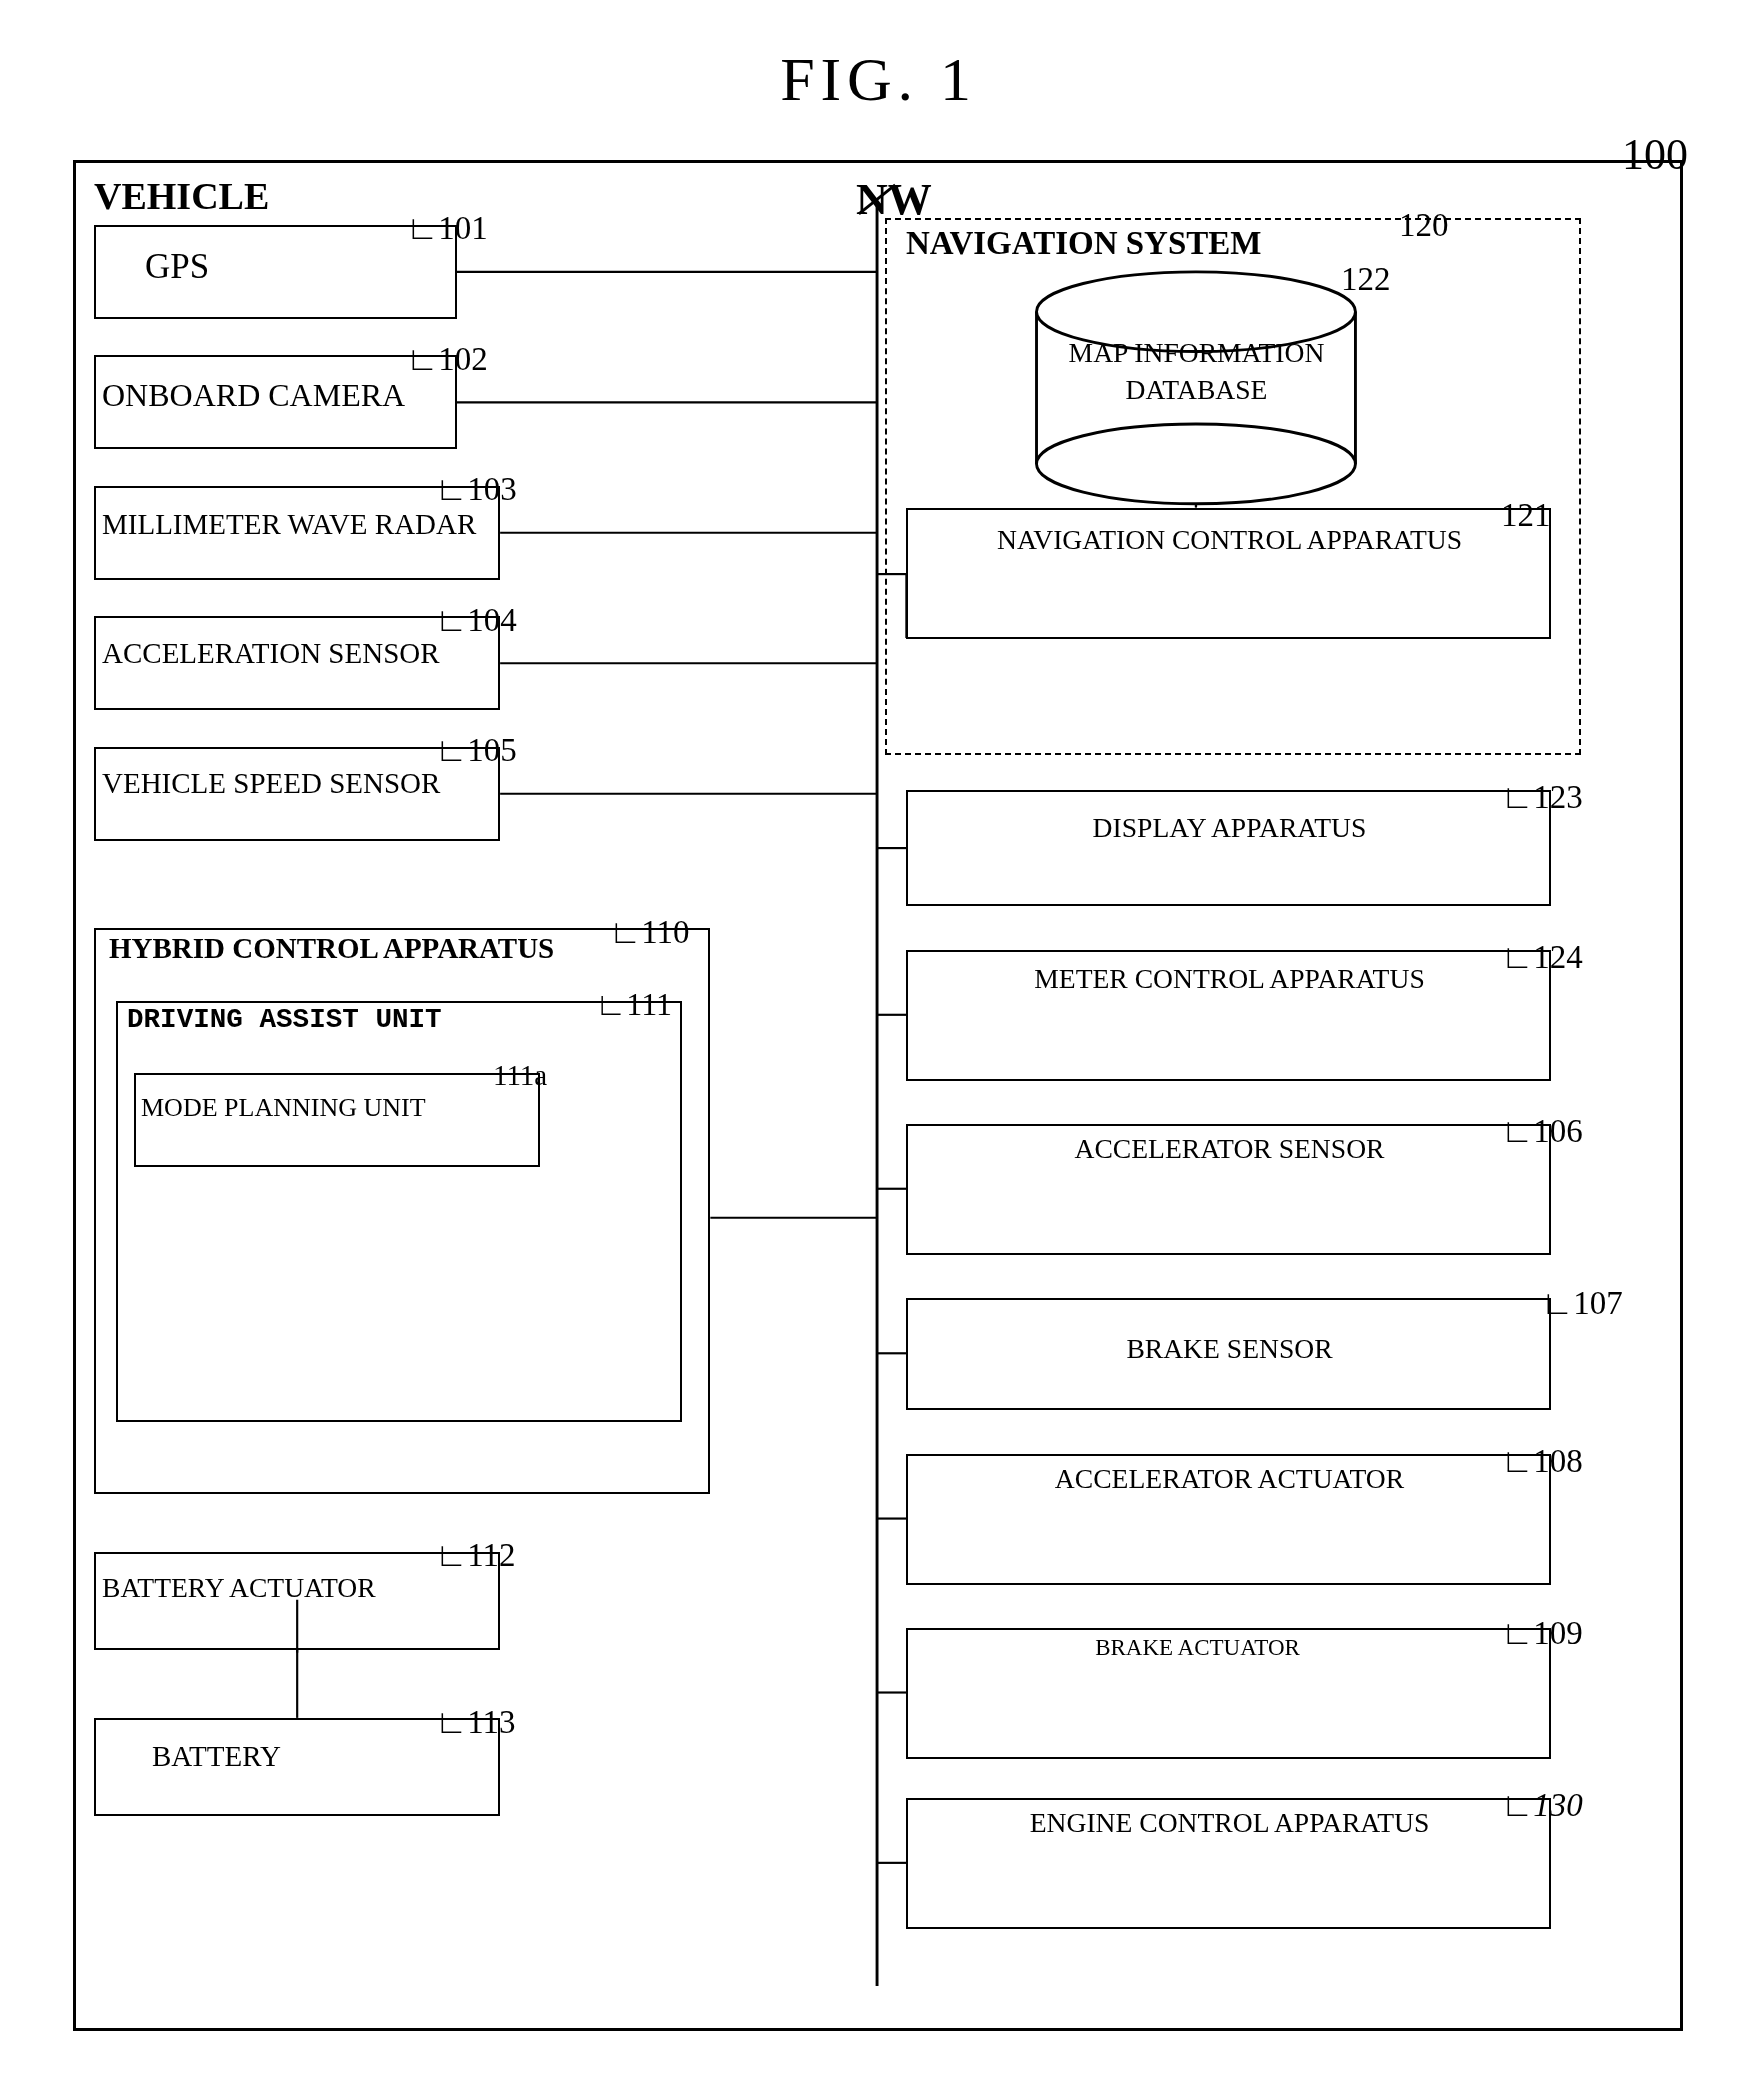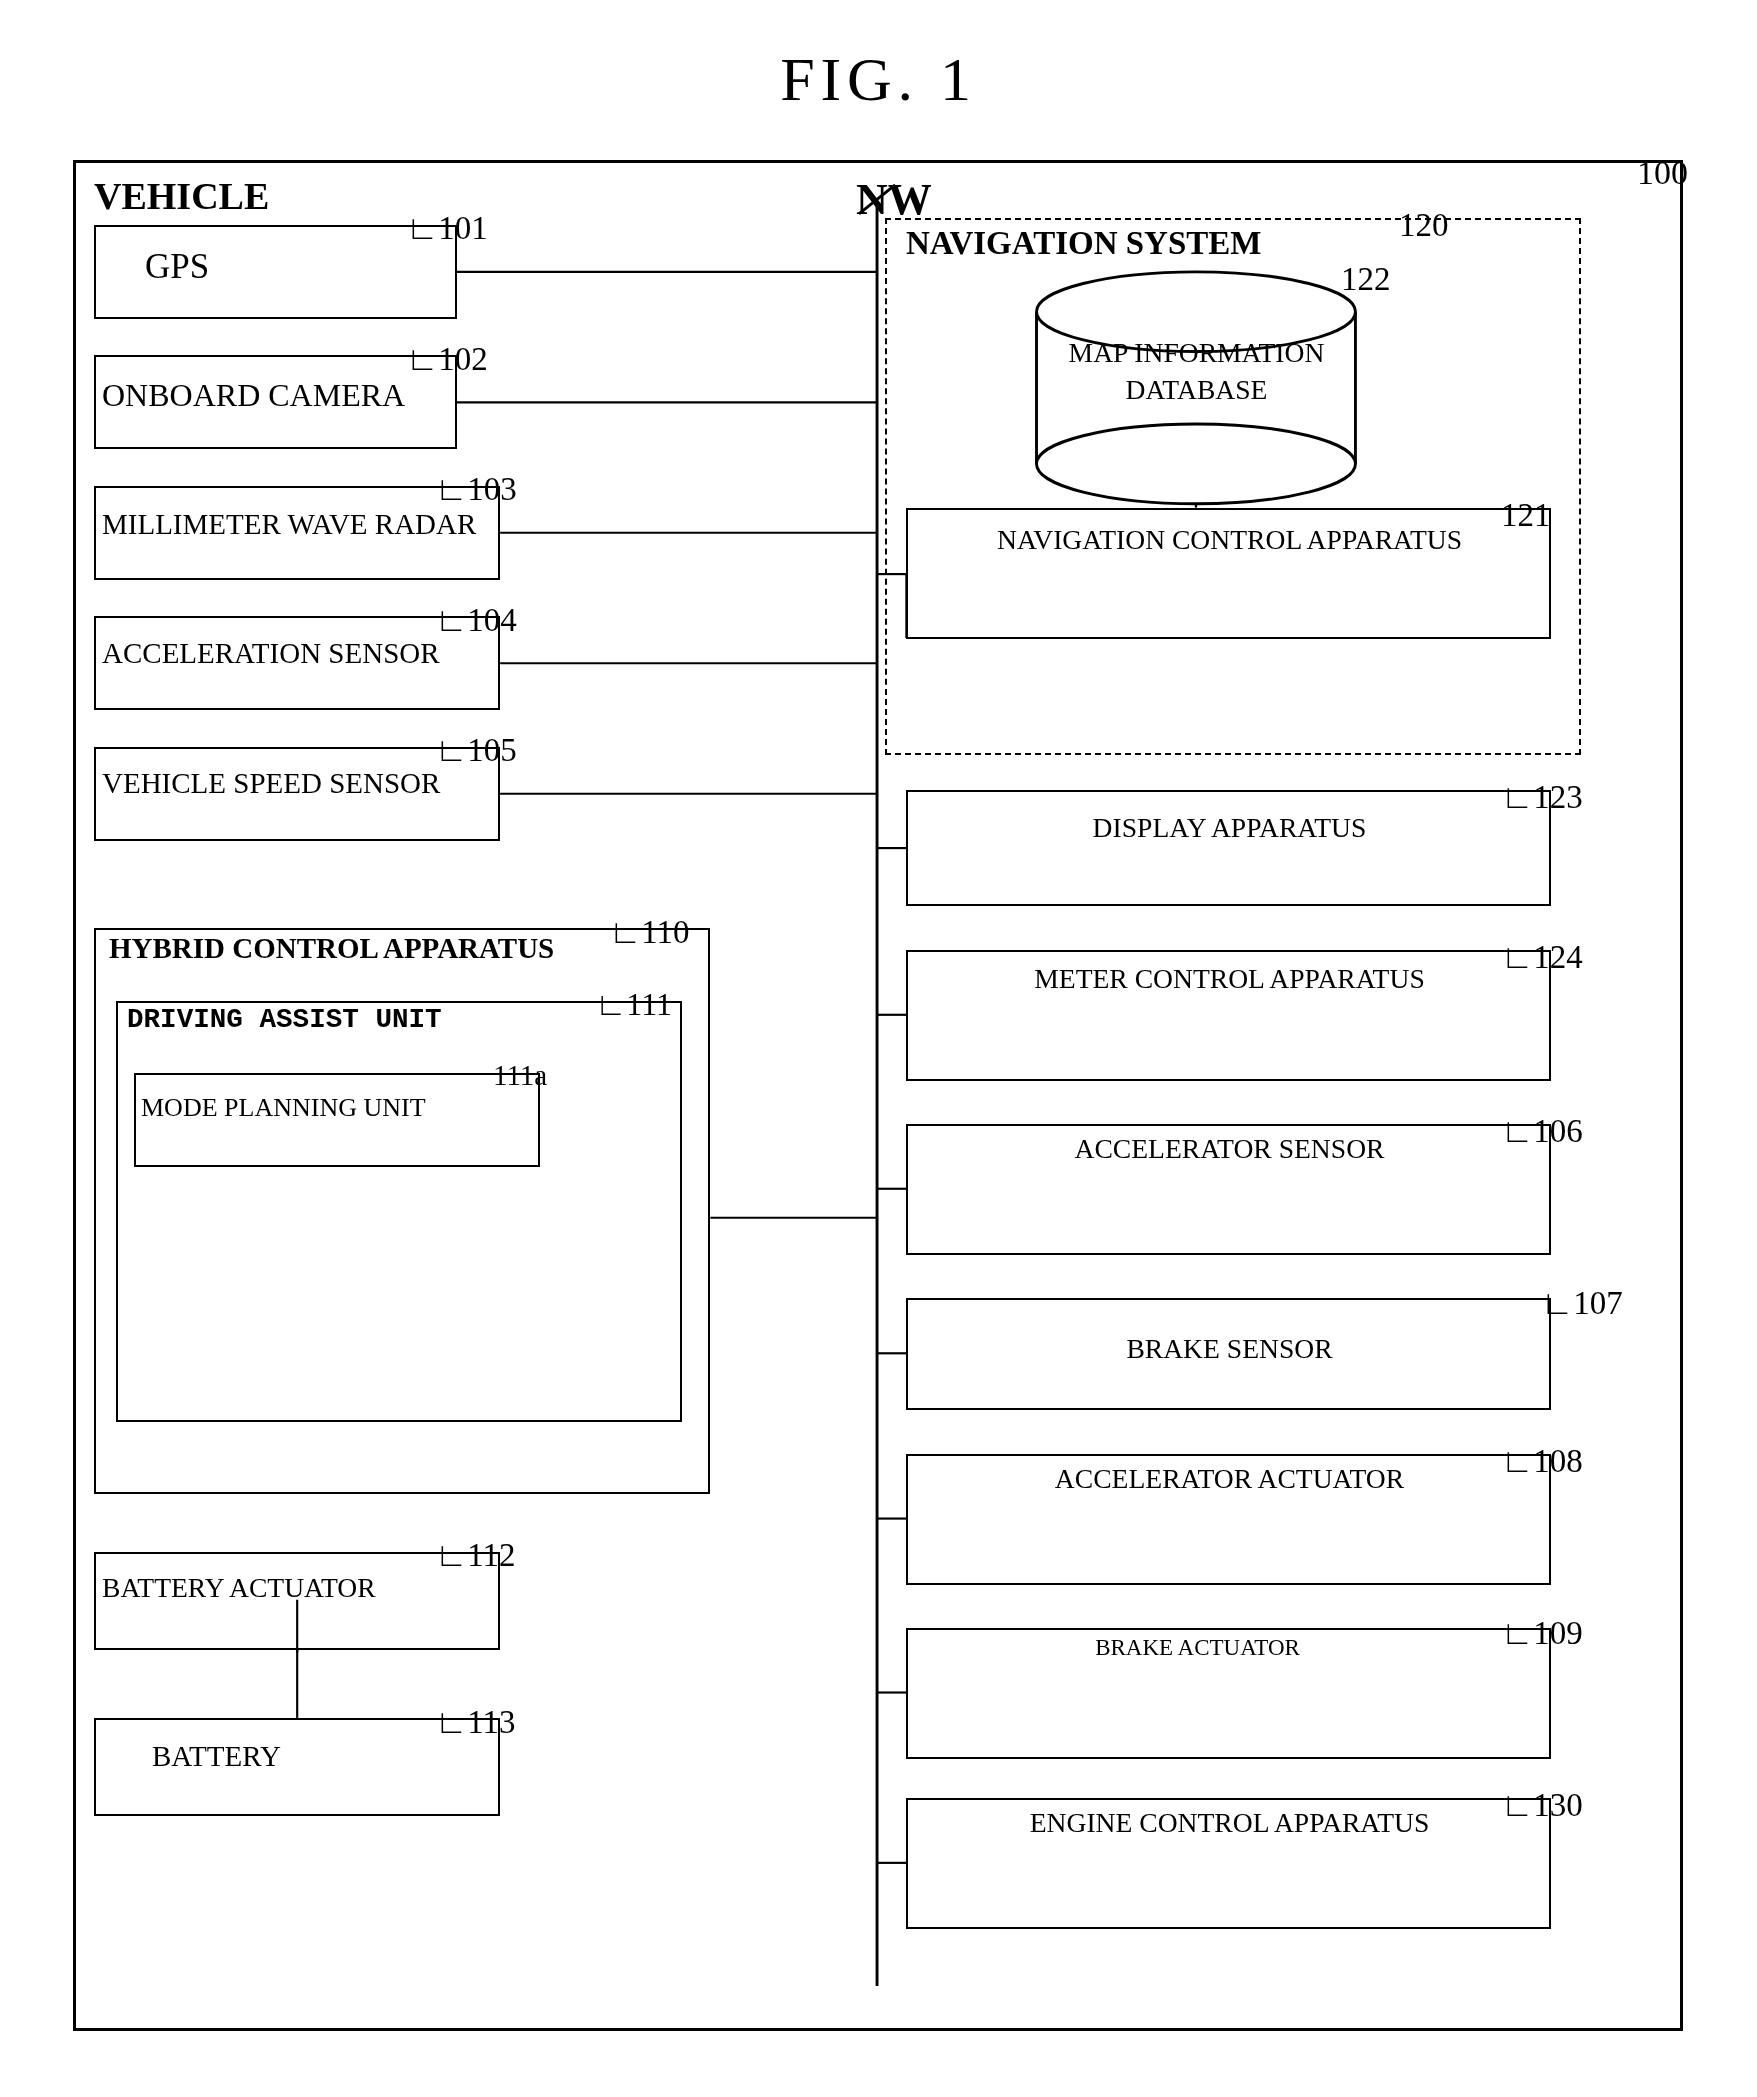--- a/index.html
+++ b/index.html
@@ -28,23 +28,23 @@
       position: absolute;
       top: 160px;
       left: 73px;
       width: 1610px;
       height: 1871px;
       border: 3.6px solid #000;
     }
 
     .ref-100 {
       position: absolute;
-      top: 154px;
+      top: 129px;
       right: 69px;
-      font-size: 34px;
+      font-size: 44px;
     }
 
     
     .vehicle-label {
       position: absolute;
       top: 174px;
       left: 94px;
       font-size: 38px;
       font-weight: bold;
     }
@@ -404,20 +404,21 @@
       font-size: 27.6px;
       text-align: center;
       width: 631px;
       line-height: 1.3;
     }
     .ref-130 {
       position: absolute;
       top: 1787px;
       left: 1501px;
       font-size: 33px;
+      font-style: italic;
     }
 
     
     .hybrid-outer-box {
       position: absolute;
       top: 928px;
       left: 94px;
       width: 616px;
       height: 566px;
       border: 2.9px solid #000;

